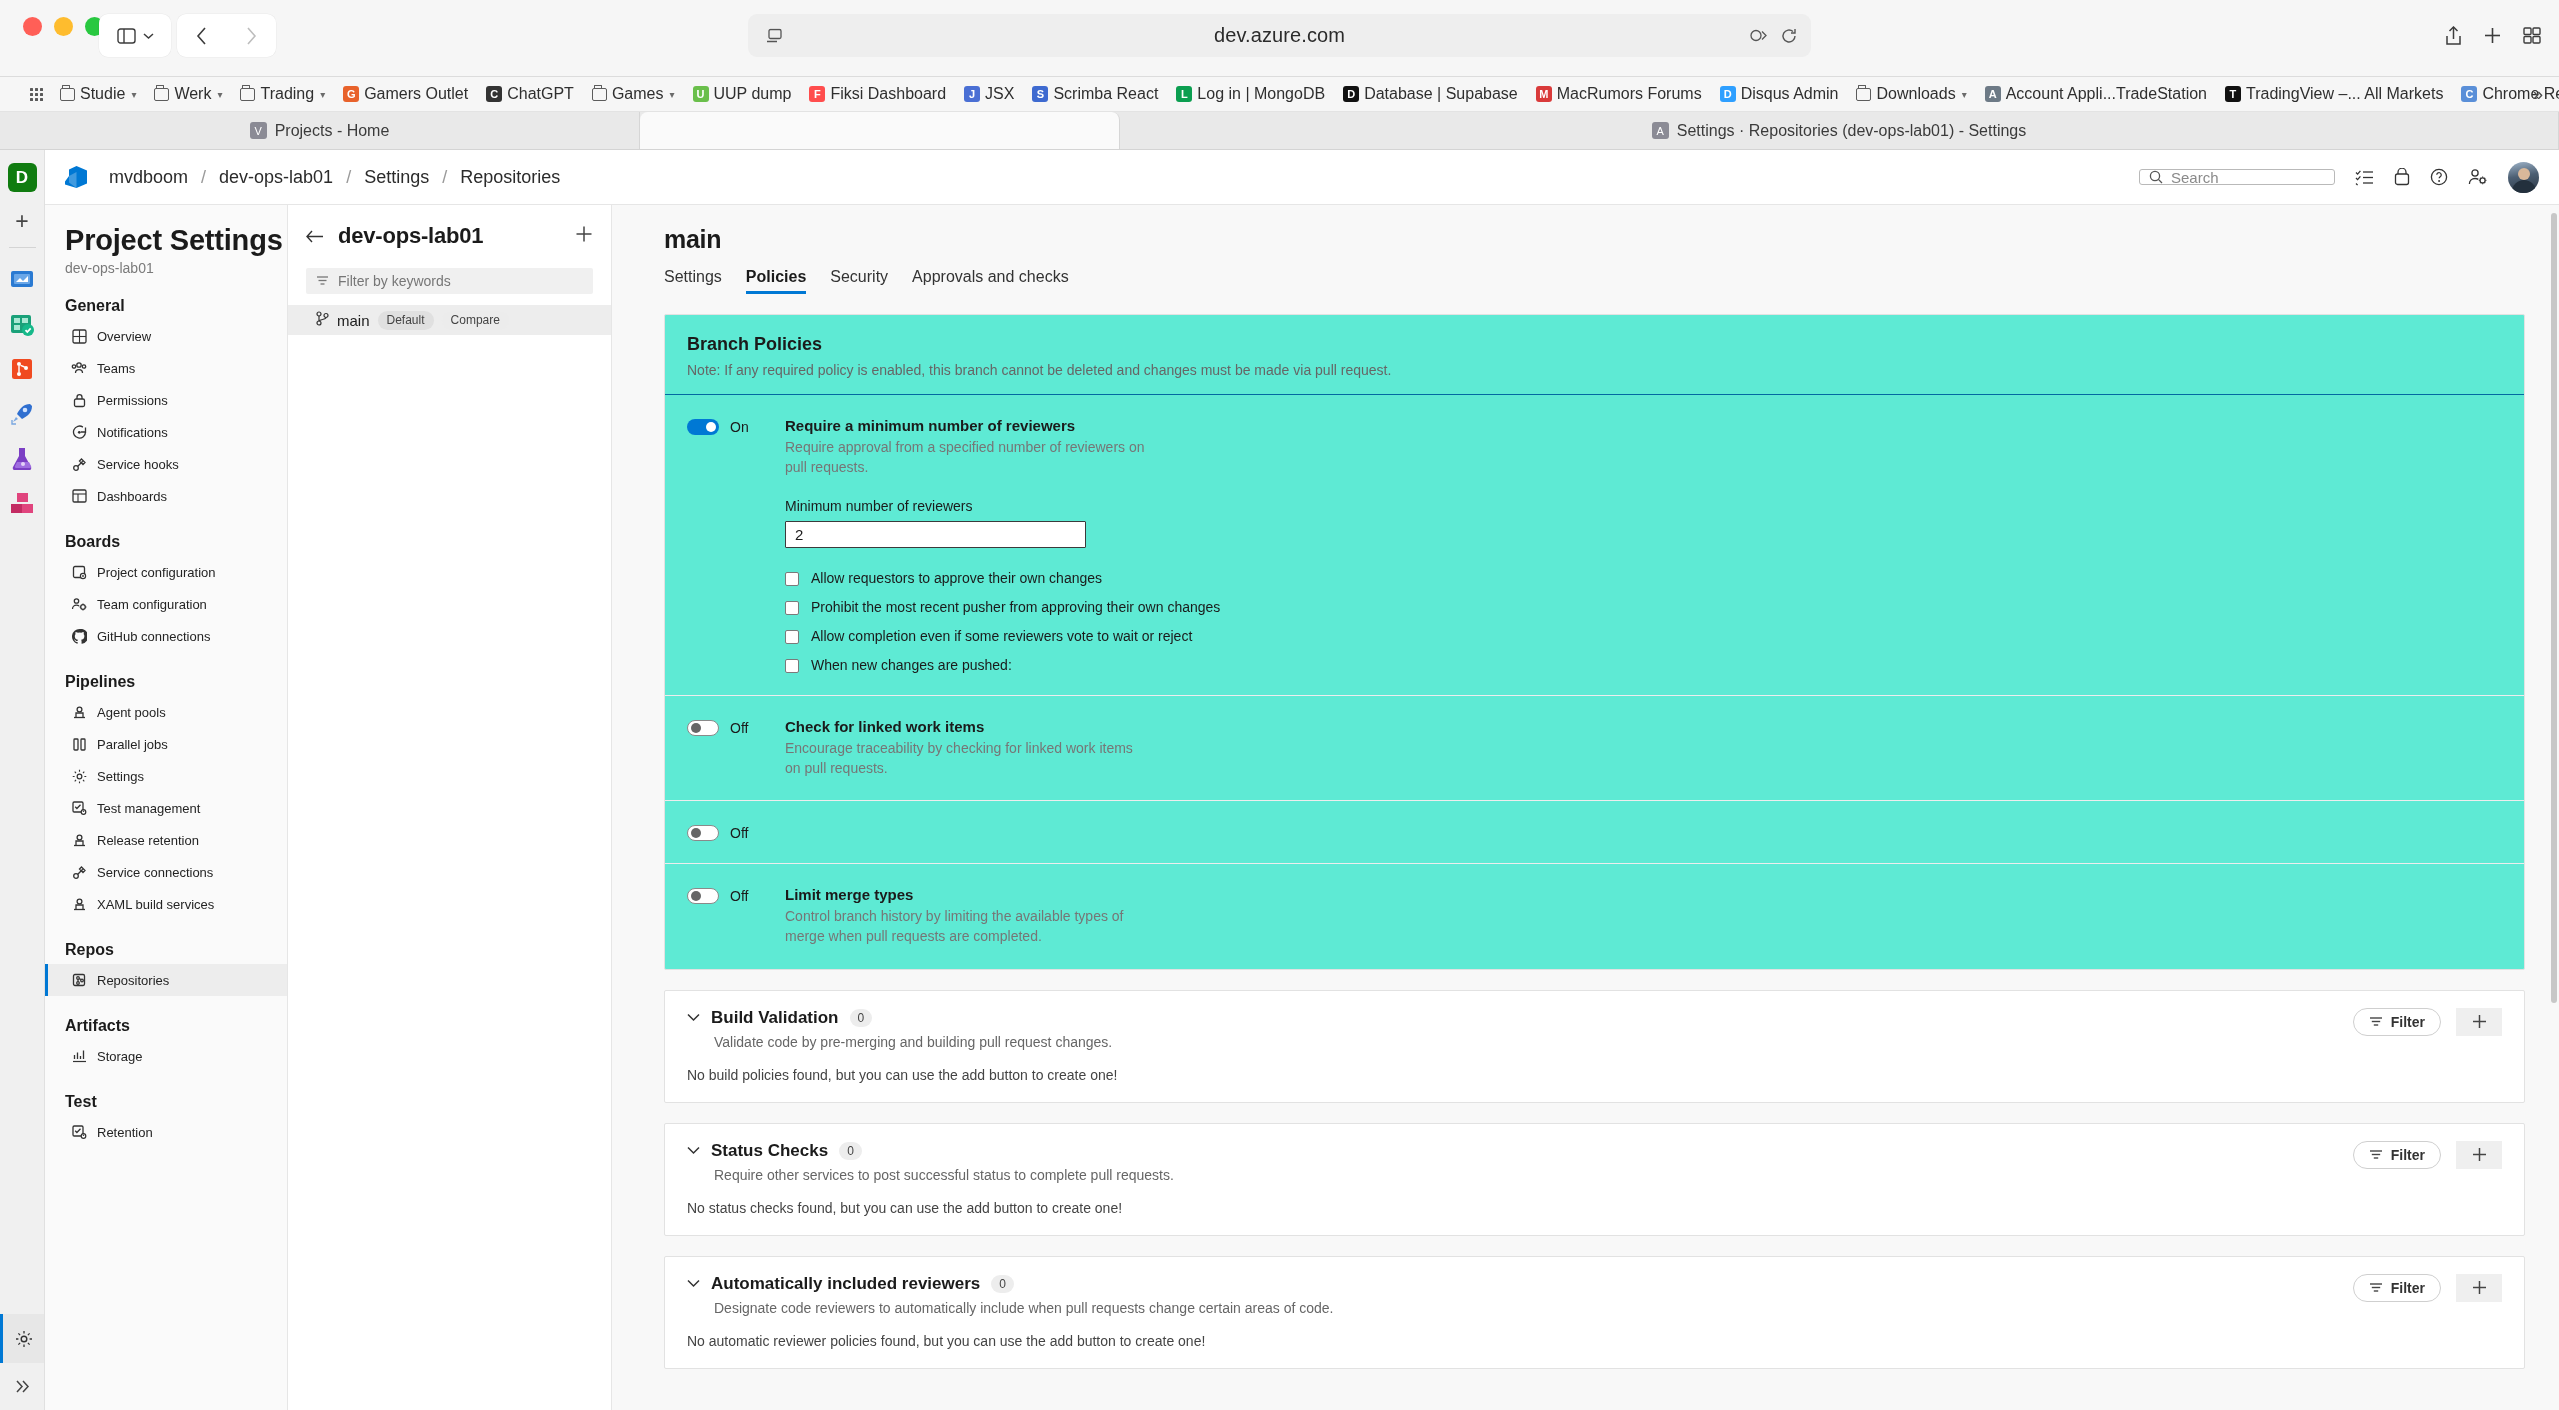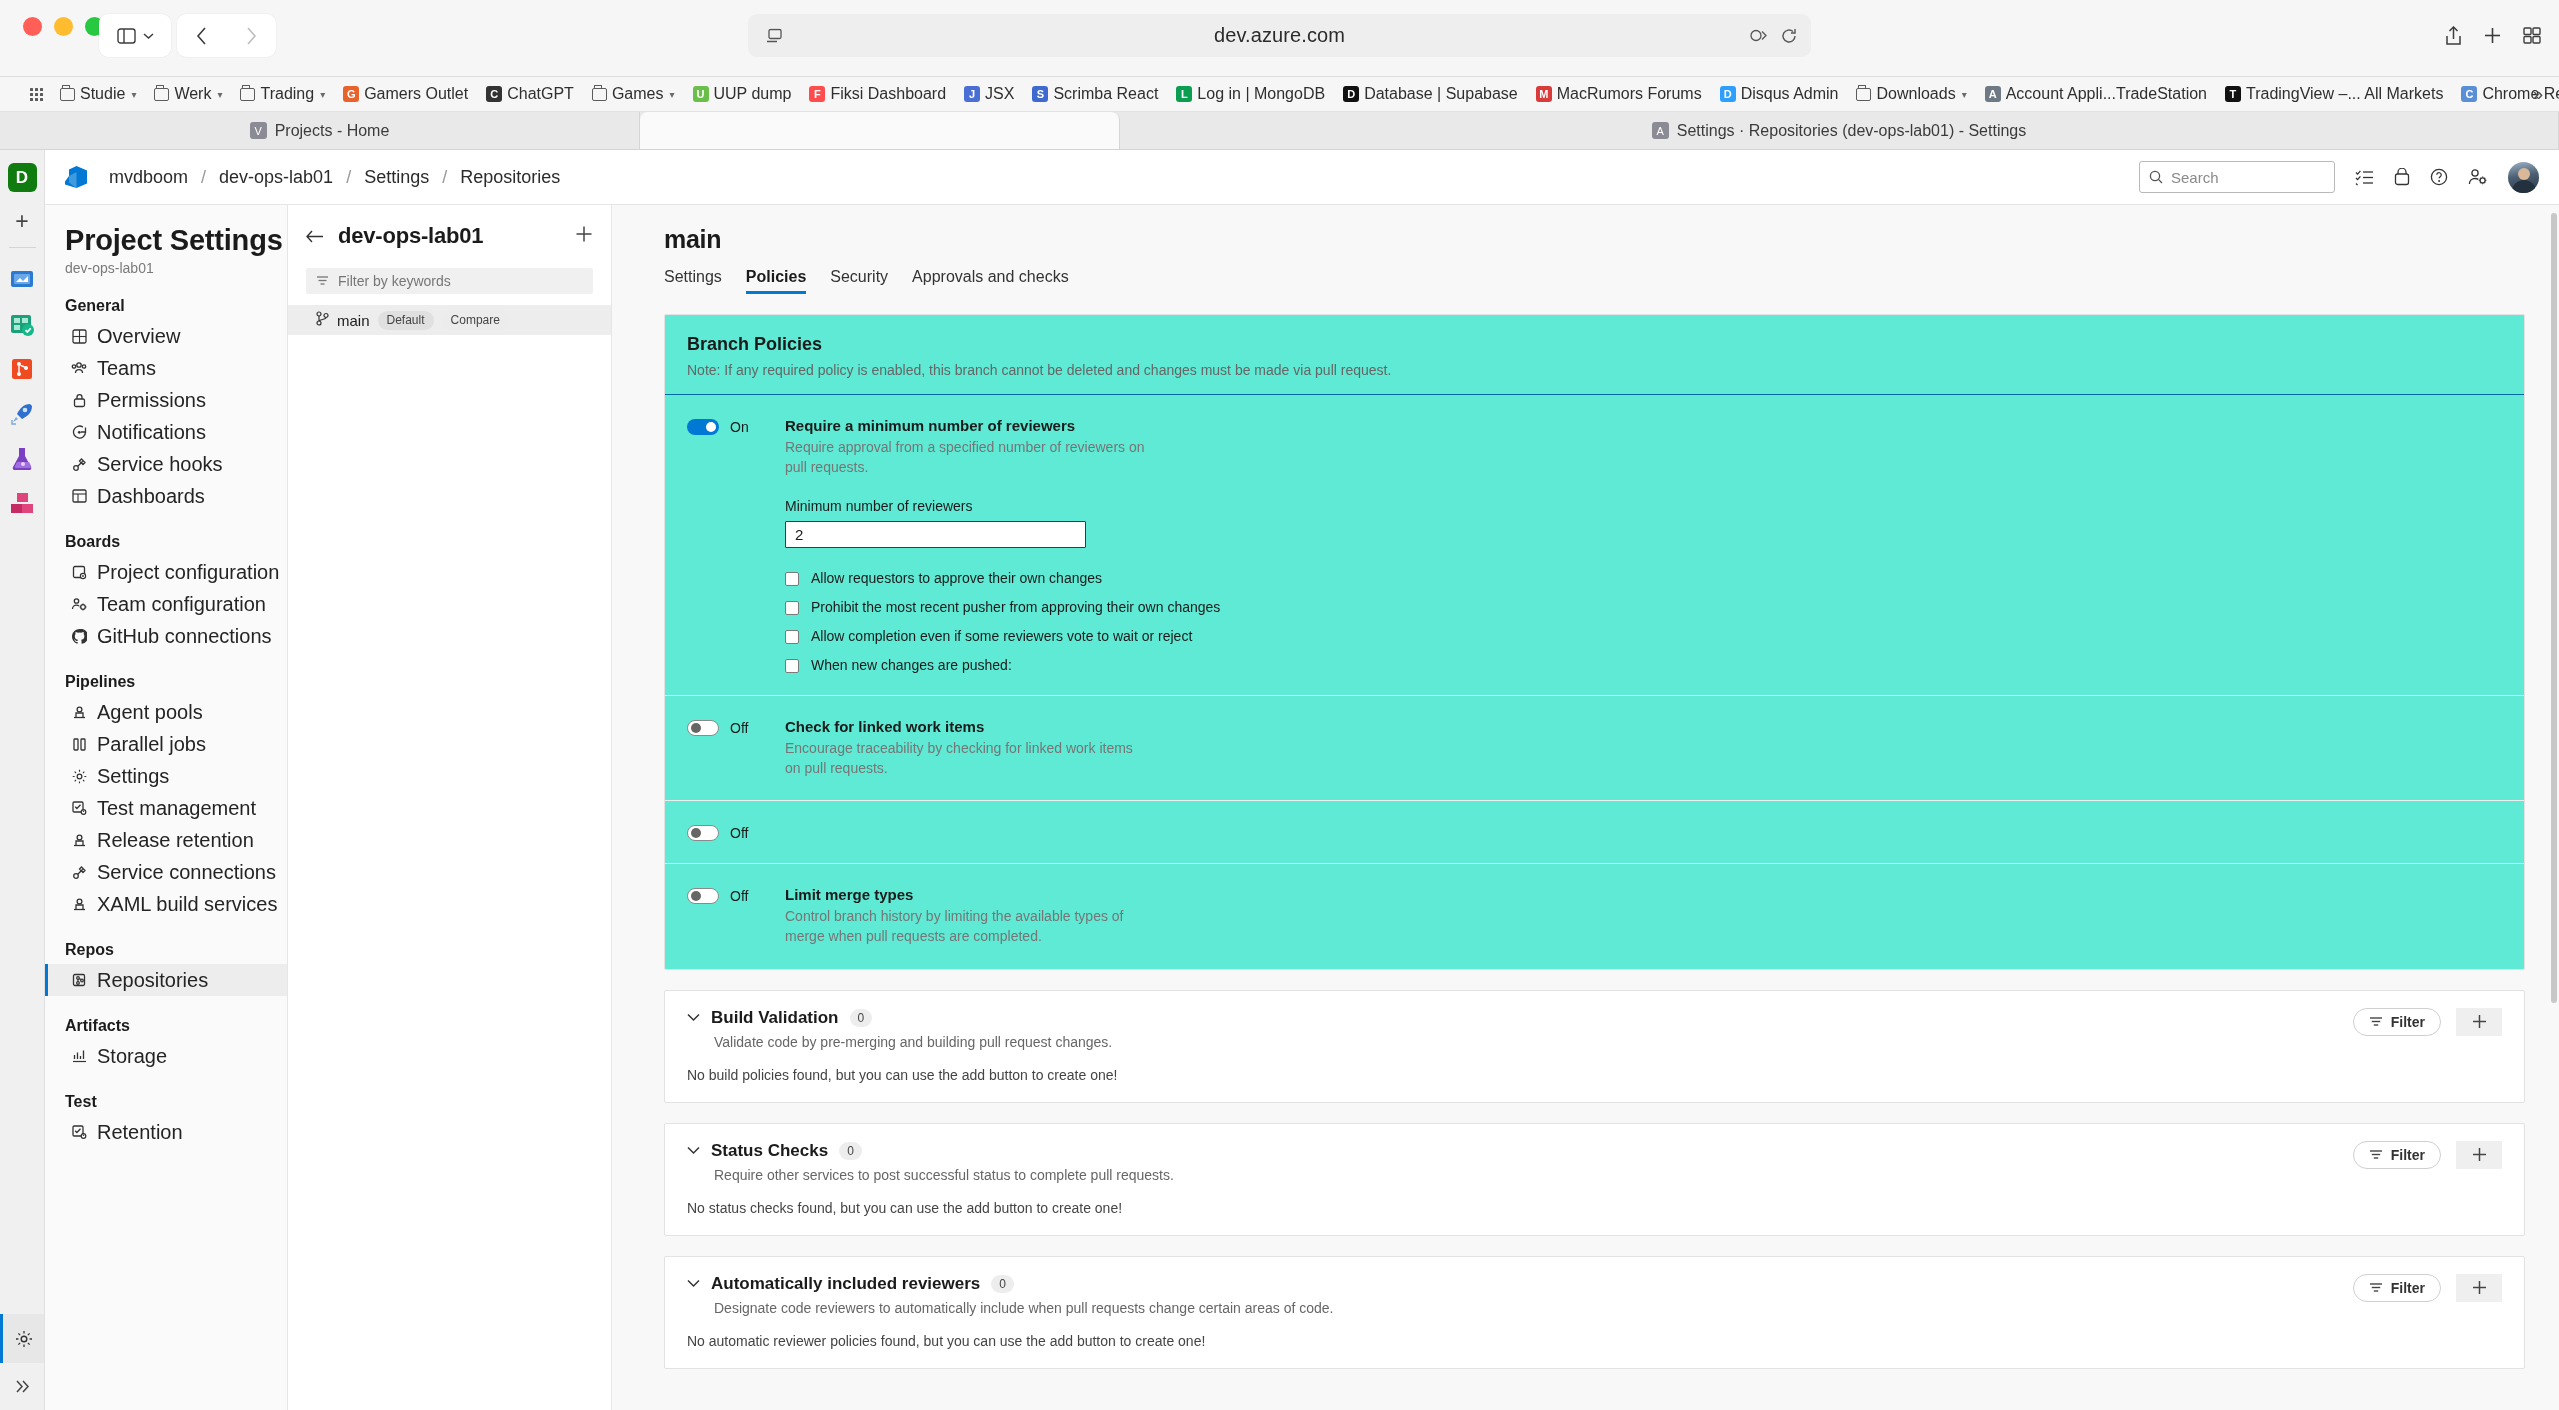--- a/index.html
+++ b/index.html
@@ -117,21 +117,21 @@
     position: absolute; left: 45px; top: 0; right: 0; height: 55px;
     background: #fff; border-bottom: 1px solid #e6e6e6;
     display: flex; align-items: center; padding: 0 20px 0 18px;
   }
   .az-logo { width: 26px; height: 26px; margin-right: 20px; flex: 0 0 auto; }
   .crumbs { display: flex; align-items: center; gap: 13px; font-size: 18px; color: #2b2b2b; }
   .crumbs .sep { color: #9a9a9a; }
   .crumb { cursor: default; }
   .topbar-right { margin-left: auto; display: flex; align-items: center; gap: 20px; }
   .searchbox {
-    width: 196px; height: 32px; border: 1px solid #b9b9b9; border-radius: 3px;
+    width: 196px; height: 16px; border: 1px solid #b9b9b9; border-radius: 3px;
     display: flex; align-items: center; gap: 8px; padding: 0 9px;
     font-size: 15px; color: #8a8a8a;
   }
   .hdr-ic { color: #333; display: flex; align-items: center; }
   .avatar {
     width: 31px; height: 31px; border-radius: 50%; overflow: hidden;
     background: linear-gradient(170deg,#9fb4c9 0%, #4c5f73 45%, #2a3542 100%);
     position: relative;
   }
   .avatar:after { content:""; position:absolute; left:50%; top:20%; transform:translateX(-50%);
@@ -145,21 +145,21 @@
   .settings-nav {
     width: 243px; flex: 0 0 243px; background: #fafafa;
     border-right: 1px solid #e6e6e6; padding: 19px 0 0 0; overflow: hidden;
     position: relative;
   }
   .ps-title { font-size: 29px; font-weight: bold; color: #1b1b1b; padding: 0 0 0 20px; letter-spacing: -.2px;}
   .ps-sub { font-size: 14px; color: #7a7a7a; padding: 3px 0 0 20px; }
   .nav-group { font-size: 16px; font-weight: bold; color: #1b1b1b; padding: 21px 0 5px 20px; }
   .nav-item {
     display: flex; align-items: center; gap: 10px;
-    padding: 5px 0 5px 26px; font-size: 20px; color: #242424;
+    padding: 5px 0 5px 26px; font-size: 13px; color: #242424;
     height: 32px; position: relative;
   }
   .nav-item.sel { background: #ededed; }
   .nav-item.sel:before { content:""; position:absolute; left:0; top:0; bottom:0; width:3px; background:#0078d4; }
   .nav-item .ni { width: 16px; height: 16px; flex: 0 0 auto; display:flex; align-items:center; justify-content:center; color:#333; }
 
   
   .repo-panel {
     width: 324px; flex: 0 0 324px; border-right: 1px solid #e6e6e6;
     background: #fff; display: flex; flex-direction: column;

